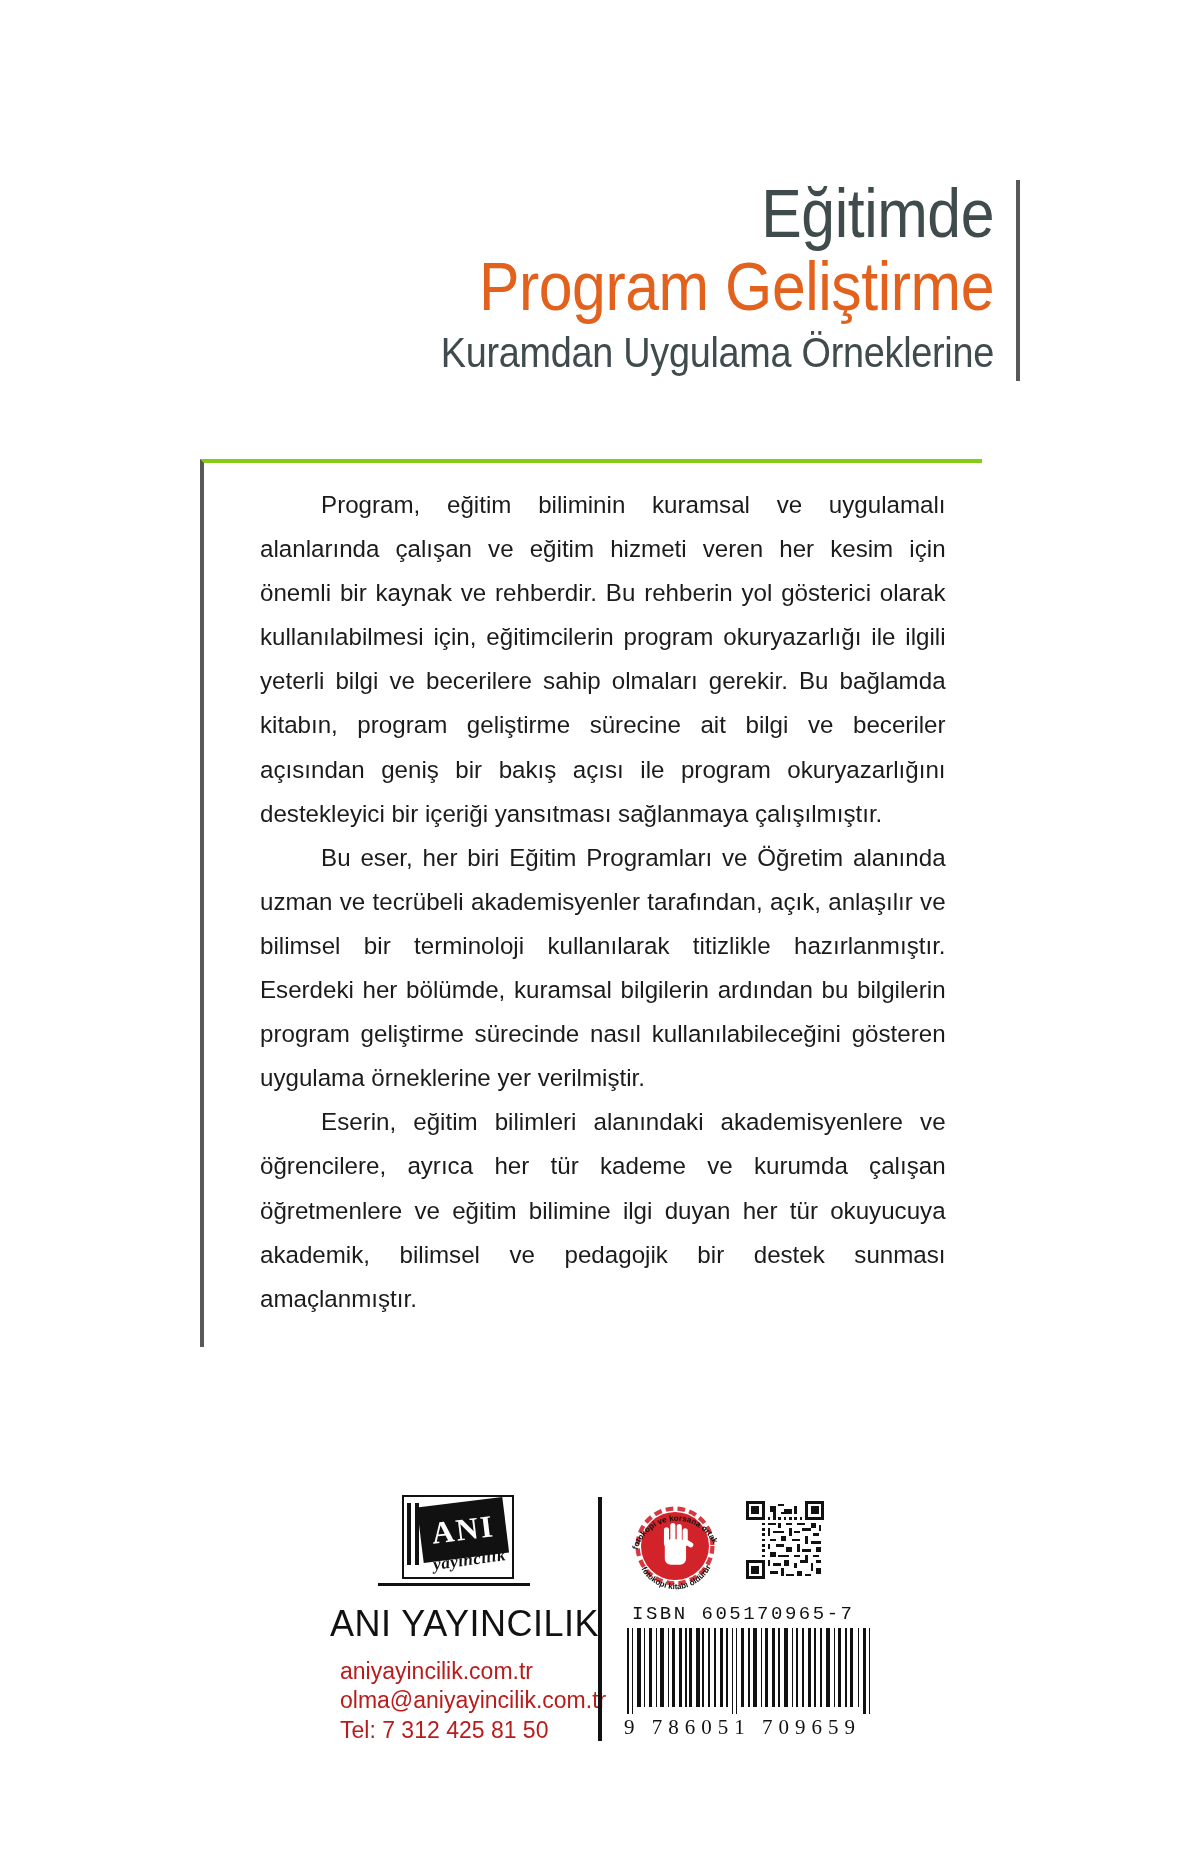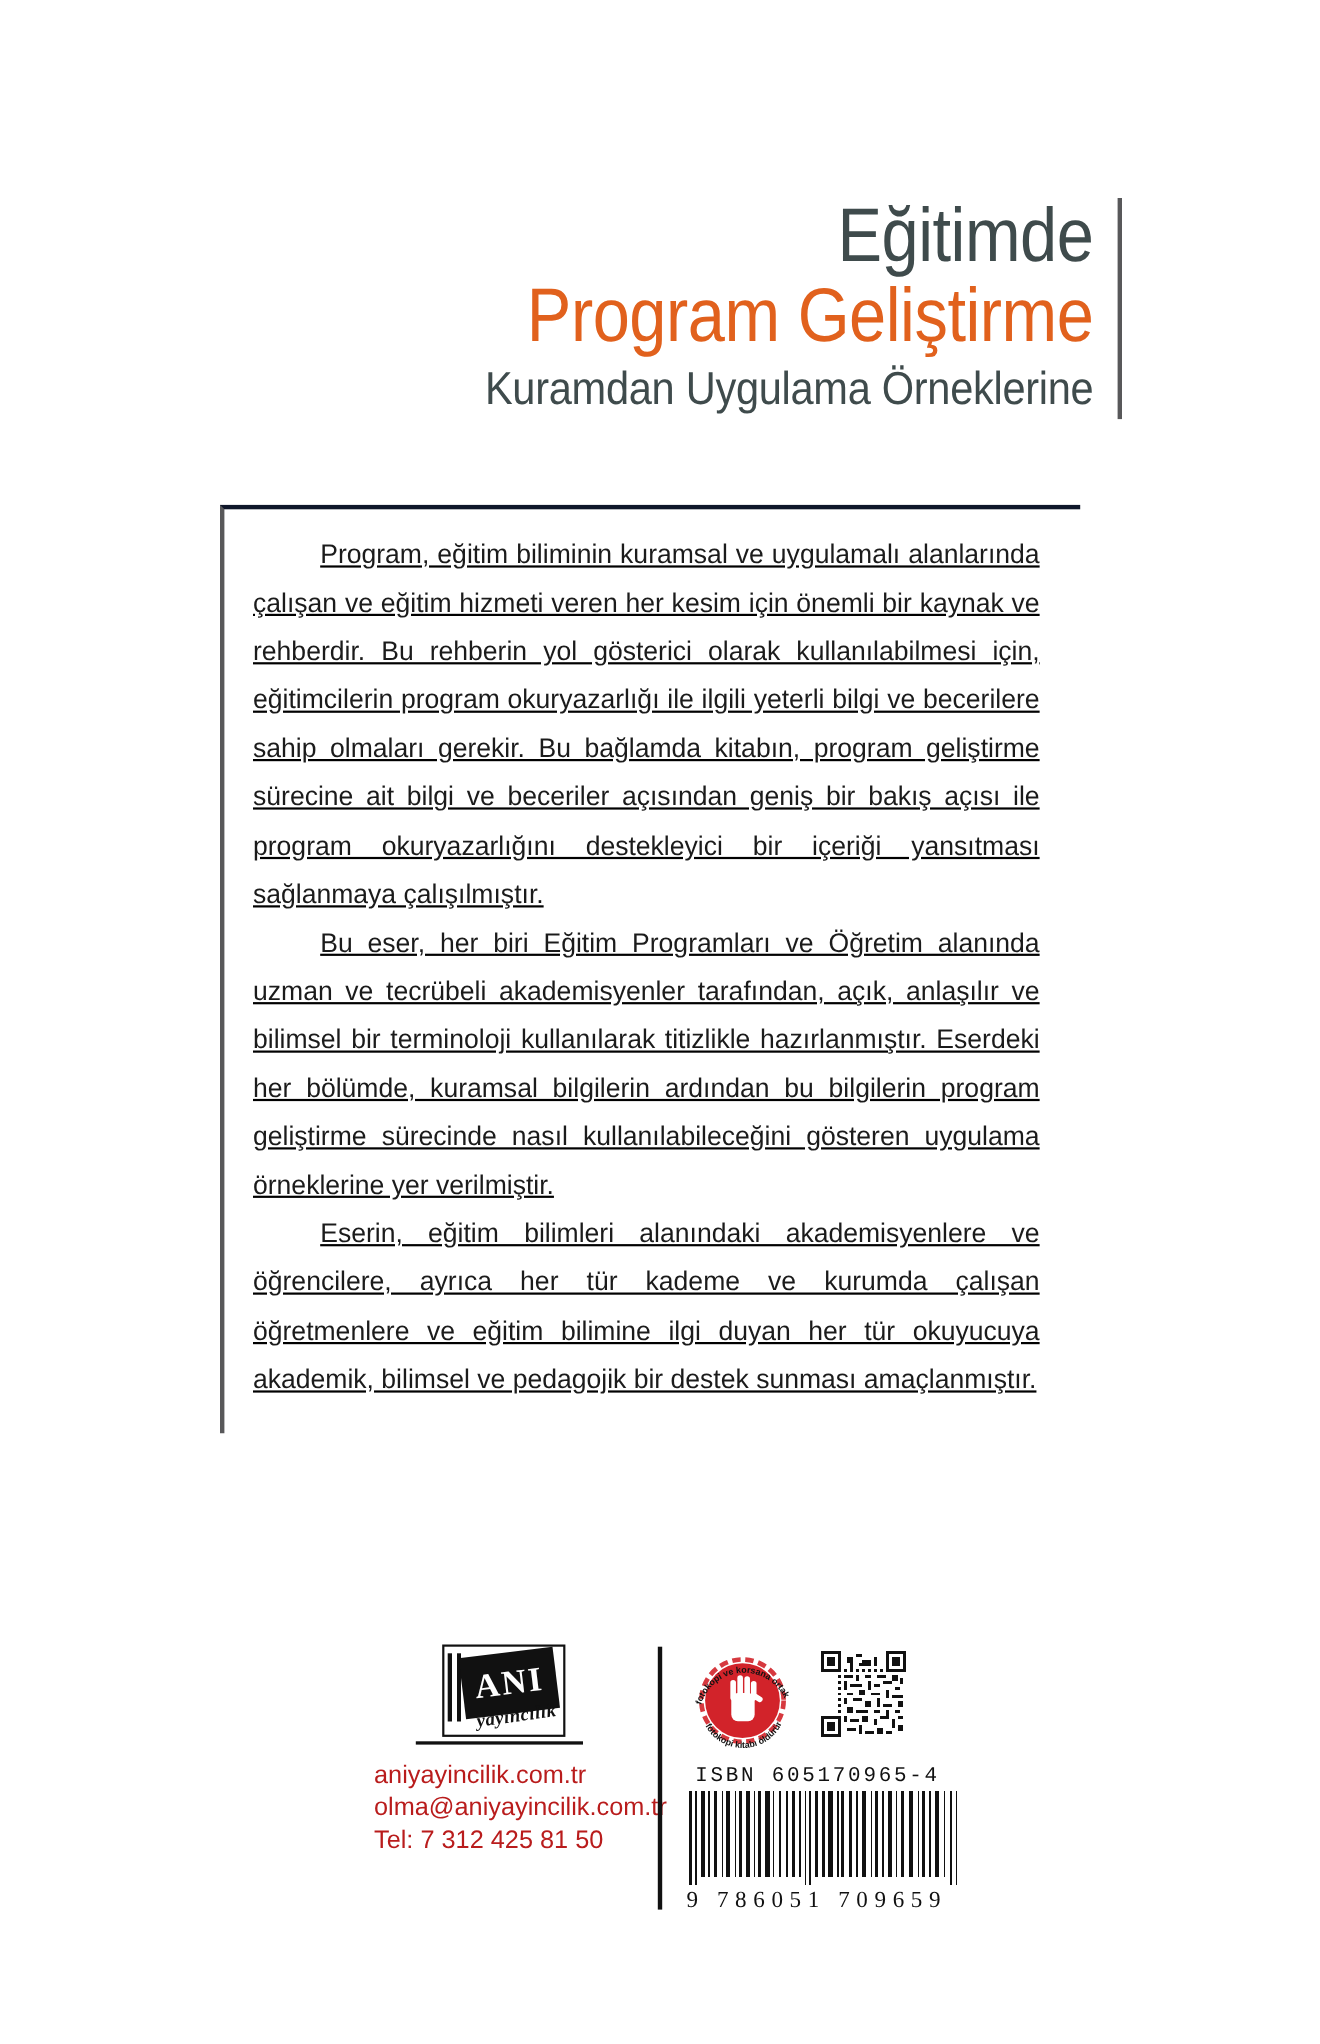--- a/index.html
+++ b/index.html
@@ -74,24 +74,23 @@
     padding-bottom: 6px;
   }
 
   
   .blurb {
     position: absolute;
     left: 200px;
     top: 447px;
     width: 782px;
     box-sizing: border-box;
-    border-top: 4px solid #0f172a;
+    border-top: 4px solid #84cc16;
     border-left: 4px solid #58585a;
-    padding: 20px 0 26px 26px;
-    text-decoration: underline;
+    padding: 20px 0 26px 56px;
   }
   .blurb p {
     margin: 0;
     font-family: "Liberation Sans", sans-serif;
     font-size: 24.5px;
     line-height: 1.80;
     color: #1b1b1b;
     text-align: justify;
     text-indent: 62px;
     text-justify: inter-word;
@@ -289,20 +288,21 @@
       <div class="logo-mark">
         <div class="logo-frame"></div>
         <div class="logo-bars"></div>
         <div class="logo-tile">
           <span>ANI</span>
         </div>
         <div class="logo-script">yayıncılık</div>
         <div class="logo-base"></div>
       </div>
 
+      <div class="pub-name">ANI YAYINCILIK</div>
 
       <div class="pub-contact">
         <div>aniyayincilik.com.tr</div>
         <div>olma@aniyayincilik.com.tr</div>
         <div>Tel: 7 312 425 81 50</div>
       </div>
     </div>
 
     <div class="divider"></div>
 
@@ -419,21 +419,21 @@
               <rect x="13" y="25" width="1" height="3"></rect>
                 <rect x="15" y="27" width="3" height="1"></rect>
               <rect x="19" y="26" width="2" height="2"></rect>
                 <rect x="22" y="27" width="2" height="1"></rect>
               <rect x="26" y="25" width="2" height="2"></rect>
             </g>
           </svg>
         </div>
       </div>
 
-      <div class="isbn-text">ISBN 605170965-4</div>
+      <div class="isbn-text">ISBN 605170965-7</div>
 
       <div class="barcode">
         <svg viewBox="0 0 200 70" width="100%" height="86" preserveAspectRatio="none" shape-rendering="crispEdges" aria-hidden="true">
           <rect width="200" height="70" fill="#fff"></rect>
           <g fill="#111">
             <rect x="2" y="0" width="1.6" height="70"></rect>
             <rect x="6" y="0" width="1" height="70"></rect>
             <rect x="10" y="0" width="3" height="64"></rect>
             <rect x="15" y="0" width="1" height="64"></rect>
             <rect x="19" y="0" width="2" height="64"></rect>

